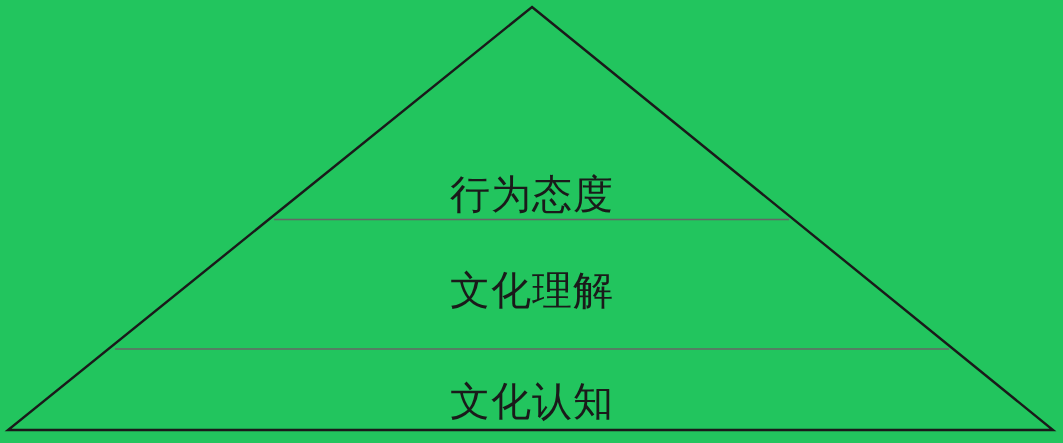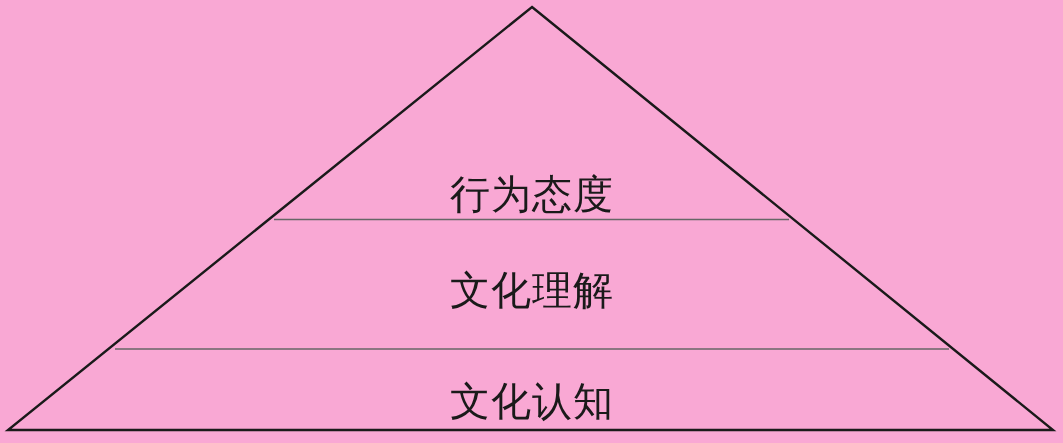--- a/index.html
+++ b/index.html
@@ -10,21 +10,21 @@
   body {
     width: 1063px;
     height: 443px;
     overflow: hidden;
     font-family: "Liberation Sans", sans-serif;
   }
   .diagram-wrap {
     position: relative;
     width: 1063px;
     height: 443px;
-    background: #f9a8d4;
+    background: #22c55e;
   }
   svg {
     display: block;
   }
   .level-label {
     font-family: "Liberation Sans", sans-serif;
     font-size: 40px;
     letter-spacing: 1px;
   }
 </style>

